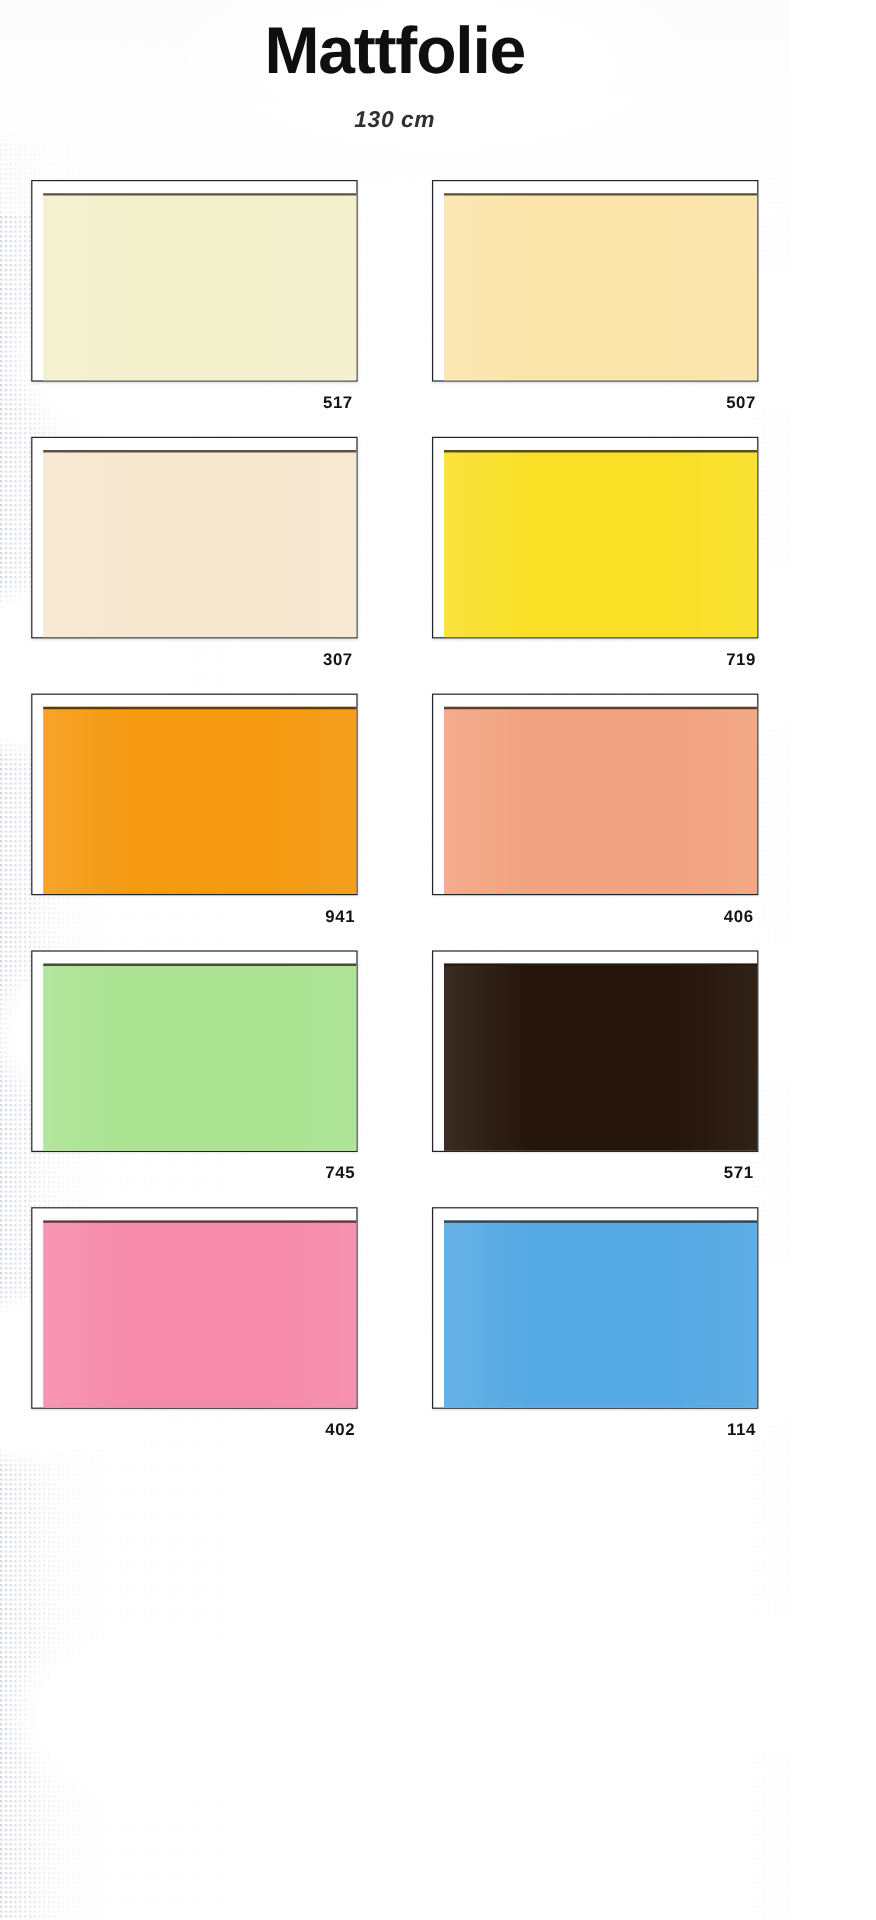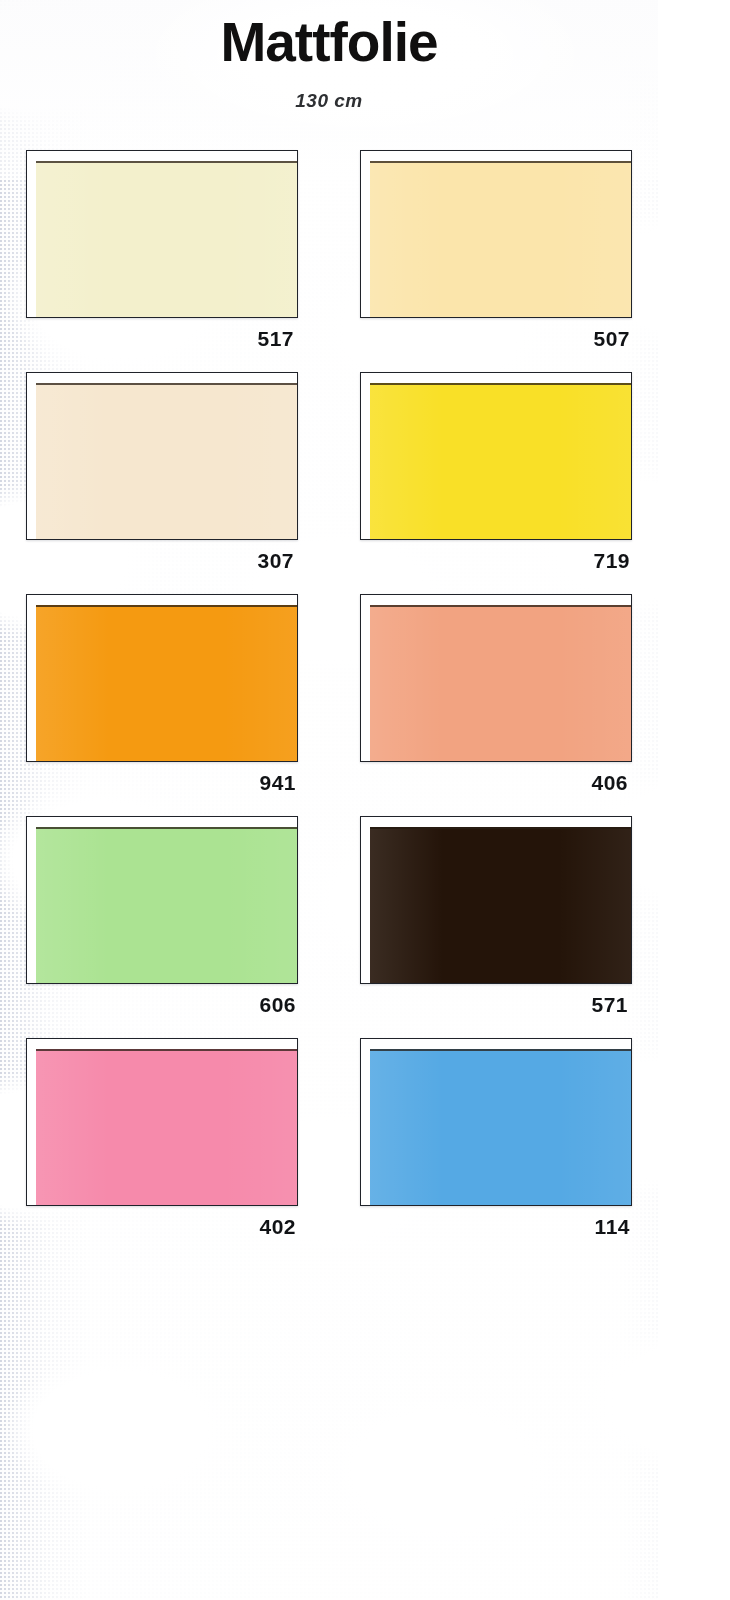--- a/index.html
+++ b/index.html
@@ -143,21 +143,21 @@
     background: linear-gradient(to right,
       rgba(255,255,255,0.10) 0%,
       rgba(255,255,255,0.00) 28%,
       rgba(255,255,255,0.00) 72%,
       rgba(255,255,255,0.06) 100%);
     pointer-events: none;
   }
   .code {
     margin-top: 9px;
     text-align: right;
-    font-size: 21px;
+    font-size: 14px;
     font-weight: bold;
     color: #111316;
     letter-spacing: 0.5px;
     padding-right: 2px;
   }
   
   .cell.left .code { padding-right: 4px; }
 </style>
 </head>
 <body>
@@ -207,21 +207,21 @@
       <div class="cell left">
         <div class="swatch-frame">
           <div class="swatch-color" style="background: rgb(242, 163, 129);"></div>
         </div>
         <div class="code">406</div>
       </div>
       <div class="cell right">
         <div class="swatch-frame">
           <div class="swatch-color" style="background: rgb(171, 227, 146);"></div>
         </div>
-        <div class="code">606</div>
+        <div class="code">745</div>
       </div>
       <div class="cell left">
         <div class="swatch-frame">
           <div class="swatch-color" style="background: rgb(36, 20, 9);"></div>
         </div>
         <div class="code">571</div>
       </div>
       <div class="cell right">
         <div class="swatch-frame">
           <div class="swatch-color" style="background: rgb(246, 138, 171);"></div>

